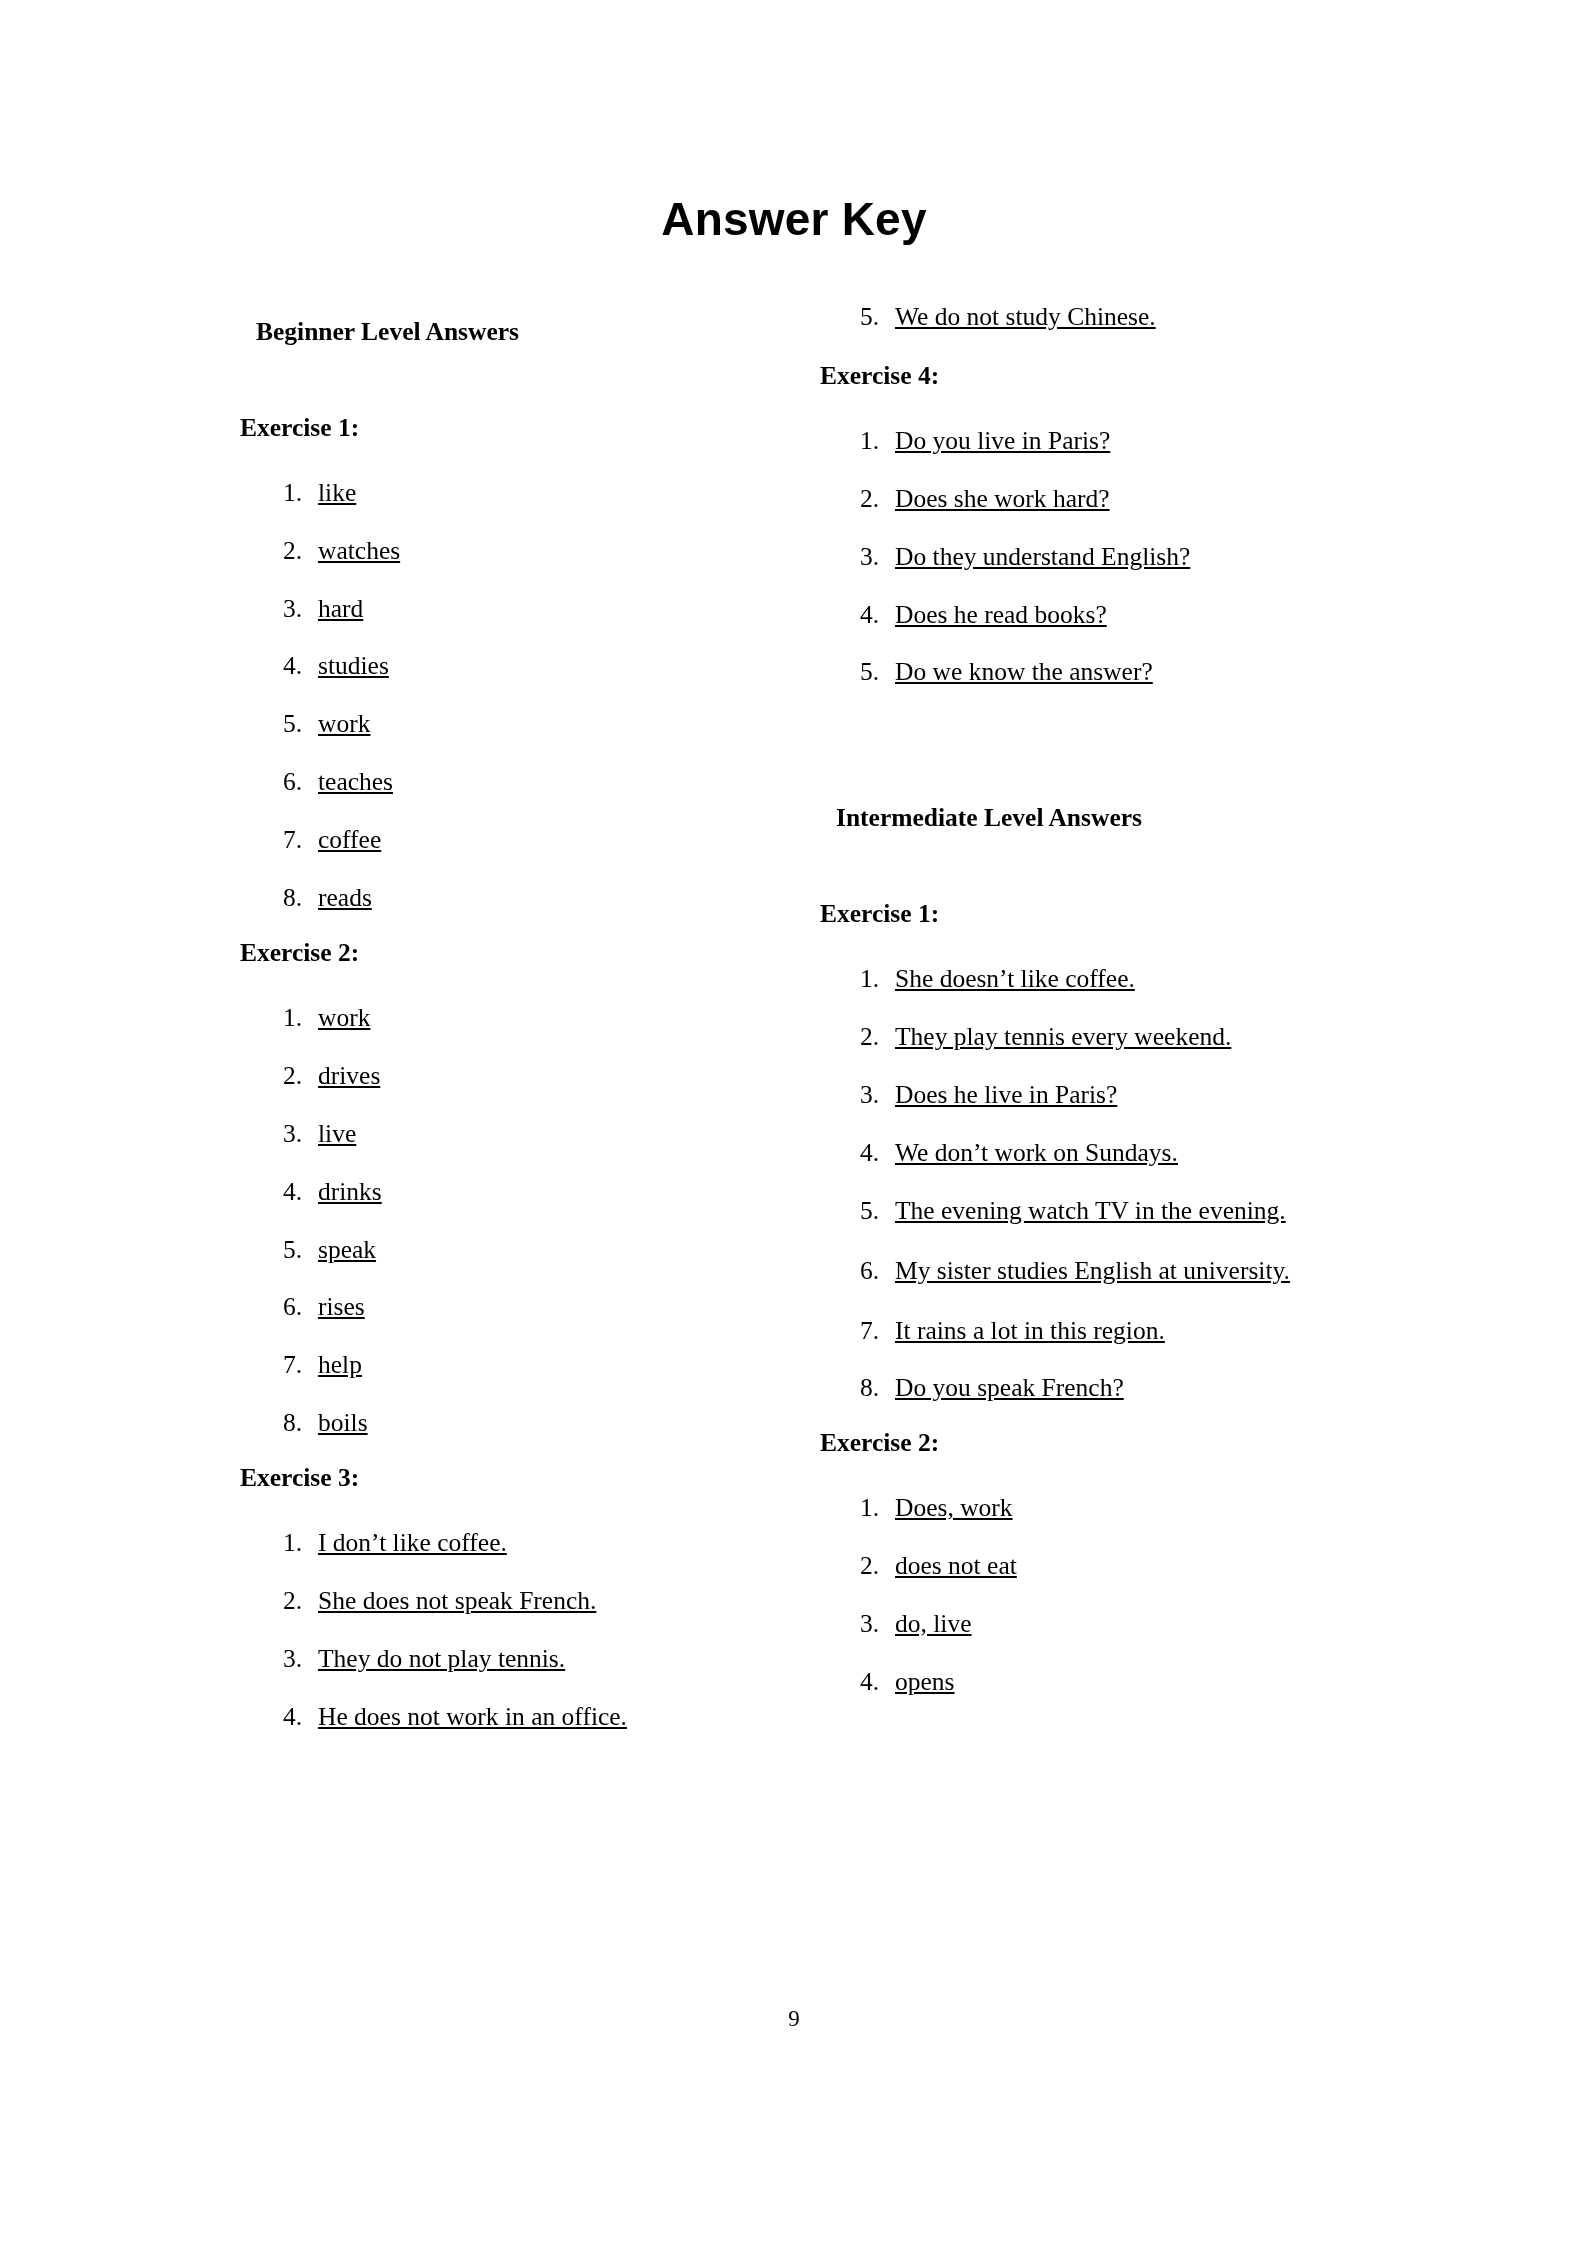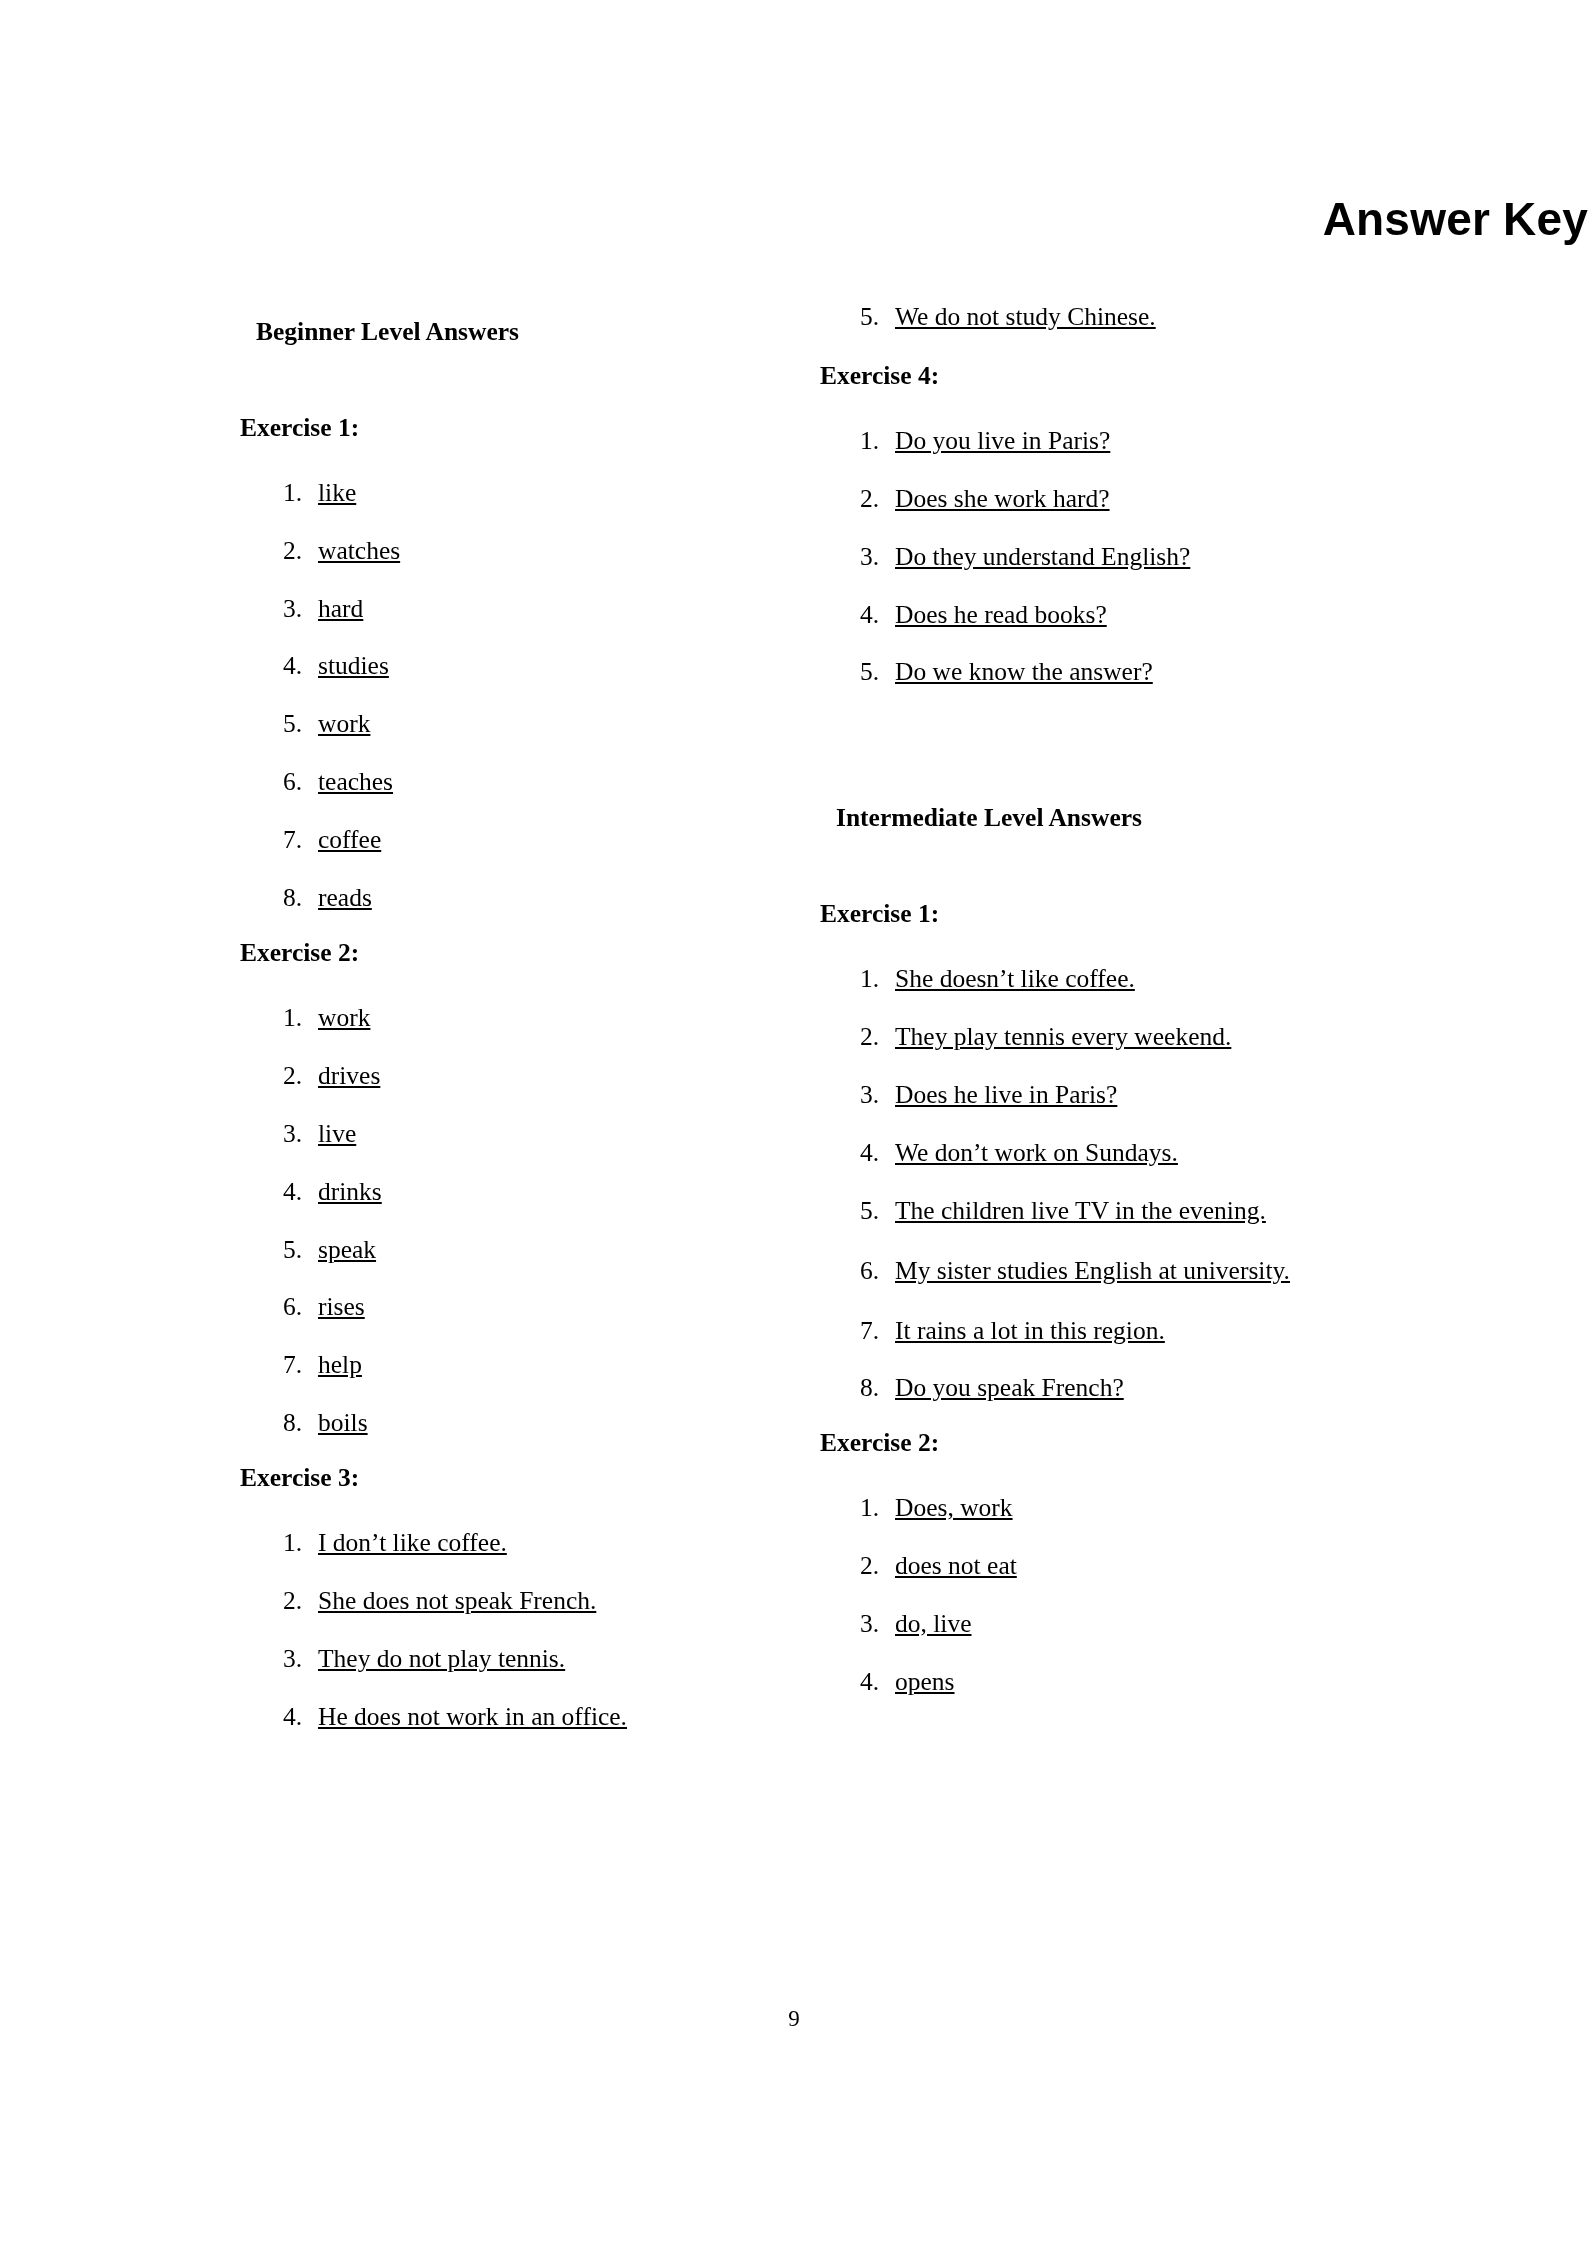--- a/index.html
+++ b/index.html
@@ -21,21 +21,21 @@
     inset: 0;
     background: #fff;
   }
 
   
   .doc-title {
     position: absolute;
     top: 192px;
     left: 0;
     width: 1588px;
-    text-align: right;
+    text-align: center;
     font-family: "Liberation Sans", "DejaVu Sans", sans-serif;
     font-weight: bold;
     font-size: 46px;
     letter-spacing: 0.2px;
     color: #000;
   }
 
   
   .col {
     position: absolute;
@@ -288,21 +288,21 @@
       <li>
           <span class="num">3.</span>
           <span class="txt">Does he live in Paris?</span>
         </li>
       <li>
           <span class="num">4.</span>
           <span class="txt">We don’t work on Sundays.</span>
         </li>
       <li class="wrap">
           <span class="num">5.</span>
-          <span class="txt">The children live TV in the evening.</span>
+          <span class="txt">The evening watch TV in the evening.</span>
         </li>
       <li class="wrap">
           <span class="num">6.</span>
           <span class="txt">My sister studies English at university.</span>
         </li>
       <li>
           <span class="num">7.</span>
           <span class="txt">It rains a lot in this region.</span>
         </li>
       <li>

